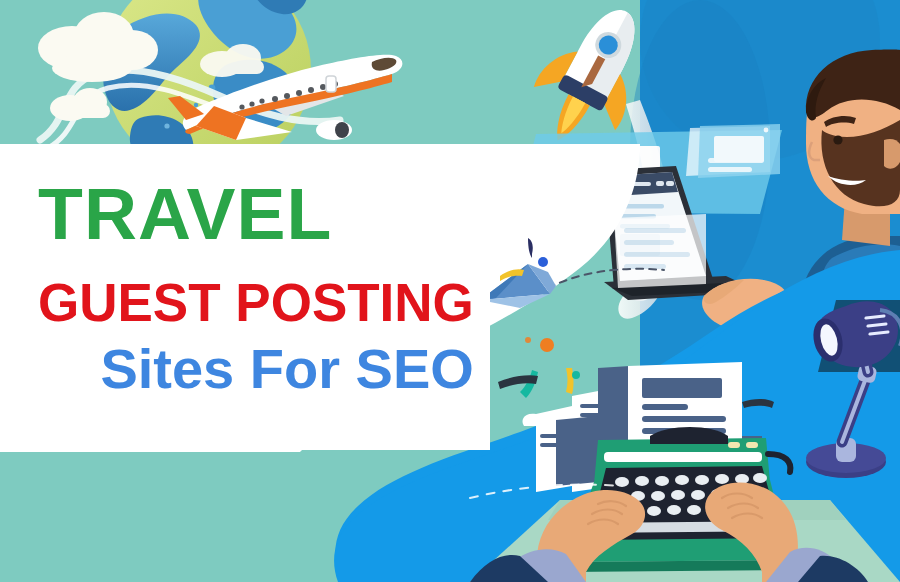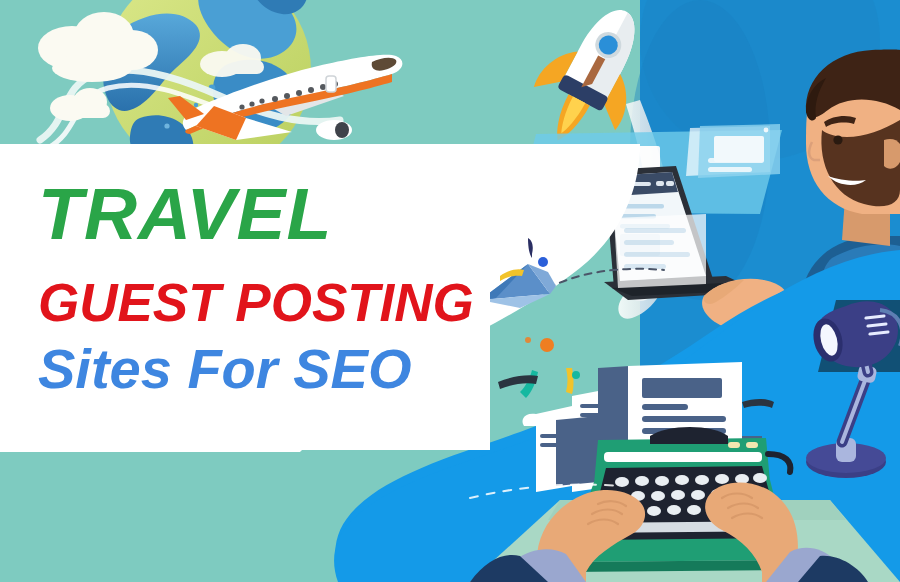--- a/index.html
+++ b/index.html
@@ -28,21 +28,20 @@
     top:144px;
     width:476px;
     height:306px;
     background:#ffffff;
     z-index:40;
   }
   .headline-inner{
     position:absolute;
     left:24px;
     top:12px;
-    font-style:italic;
   }
   .hl{
     margin:0;
     font-family:"Liberation Sans", sans-serif;
     font-weight:bold;
     letter-spacing:-1px;
     white-space:nowrap;
     line-height:1;
   }
   .hl-1{
@@ -479,18 +478,18 @@
         <circle cx="528" cy="340" r="3" fill="#ef7e22" opacity="0.85"></circle>
         <path d="M414 268 C416 276 418 284 418 290 L412 290 C412 282 411 274 409 268 Z" fill="#f2c32b" opacity="0.9"></path>
       </g>
     </g>
   </svg>
 
   <div class="headline-card" style="background: rgb(255, 255, 255);">
     <div class="headline-inner">
       <div class="hl hl-1" style="color: rgb(42, 165, 72);">TRAVEL</div>
       <div class="hl hl-2" style="color: rgb(225, 20, 27);">GUEST POSTING</div>
-      <div class="hl hl-3" style="color: rgb(62, 134, 224);">Sites For SEO</div>
+      <div class="hl hl-3" style="color: rgb(62, 134, 224); text-align: right;">Sites For SEO</div>
     </div>
   </div>
 
   <span class="sr-only">Flat illustration banner: globe with airplane, rocket launching from laptop, bearded man working on laptop, hands typing on a green typewriter under a desk lamp</span>
 </div>
 
 </body></html>

